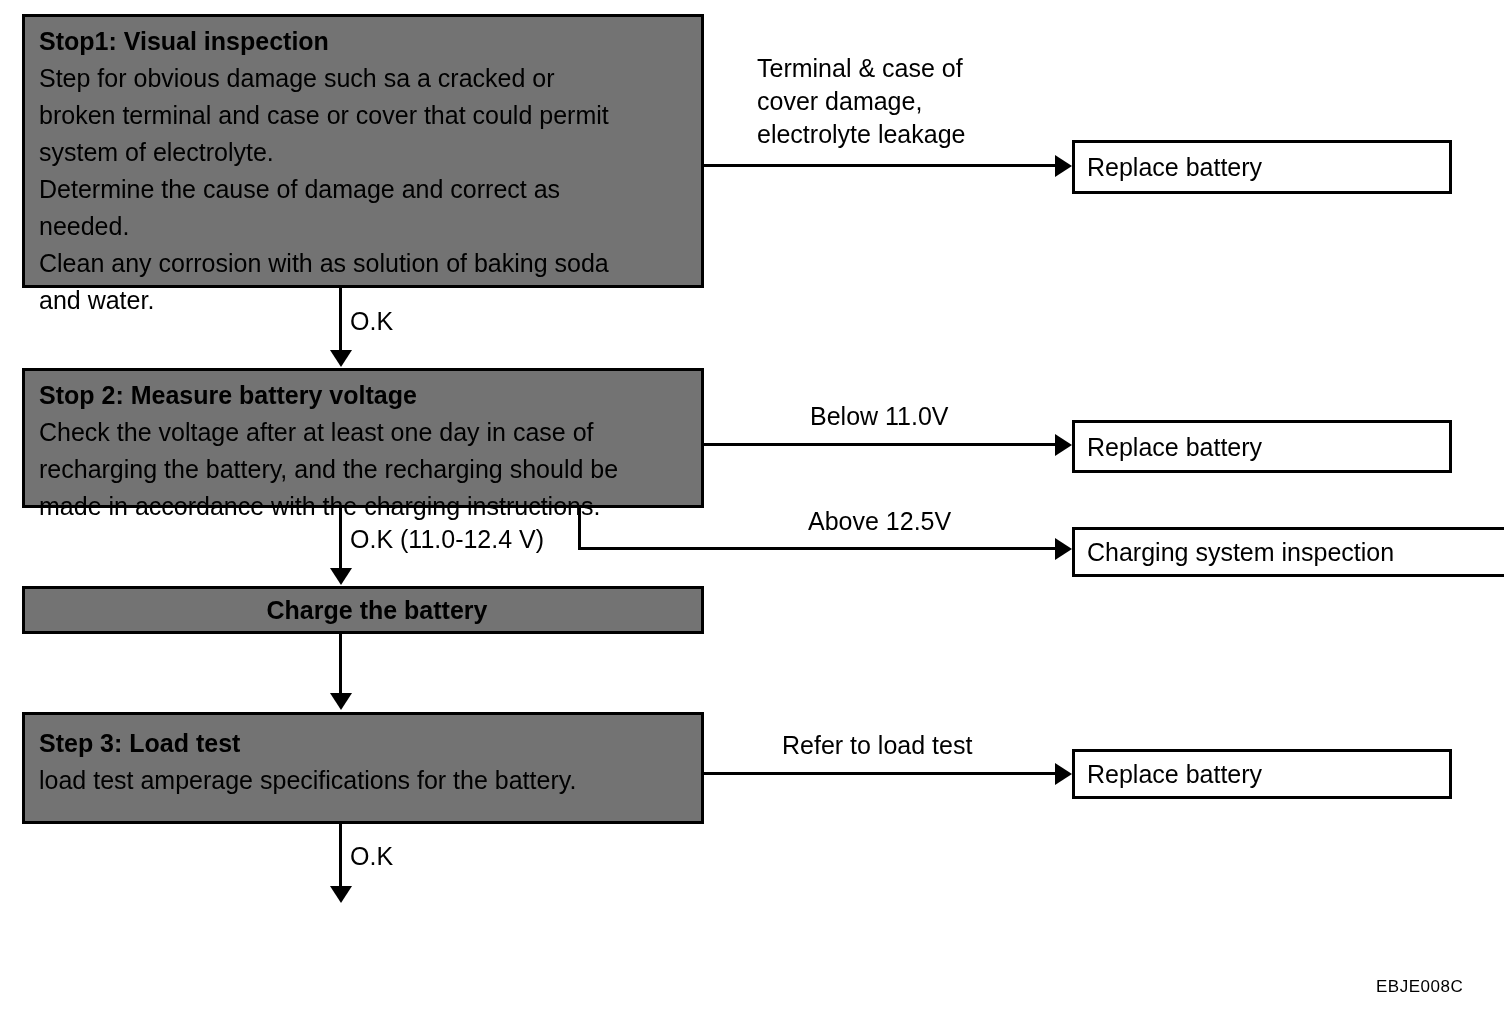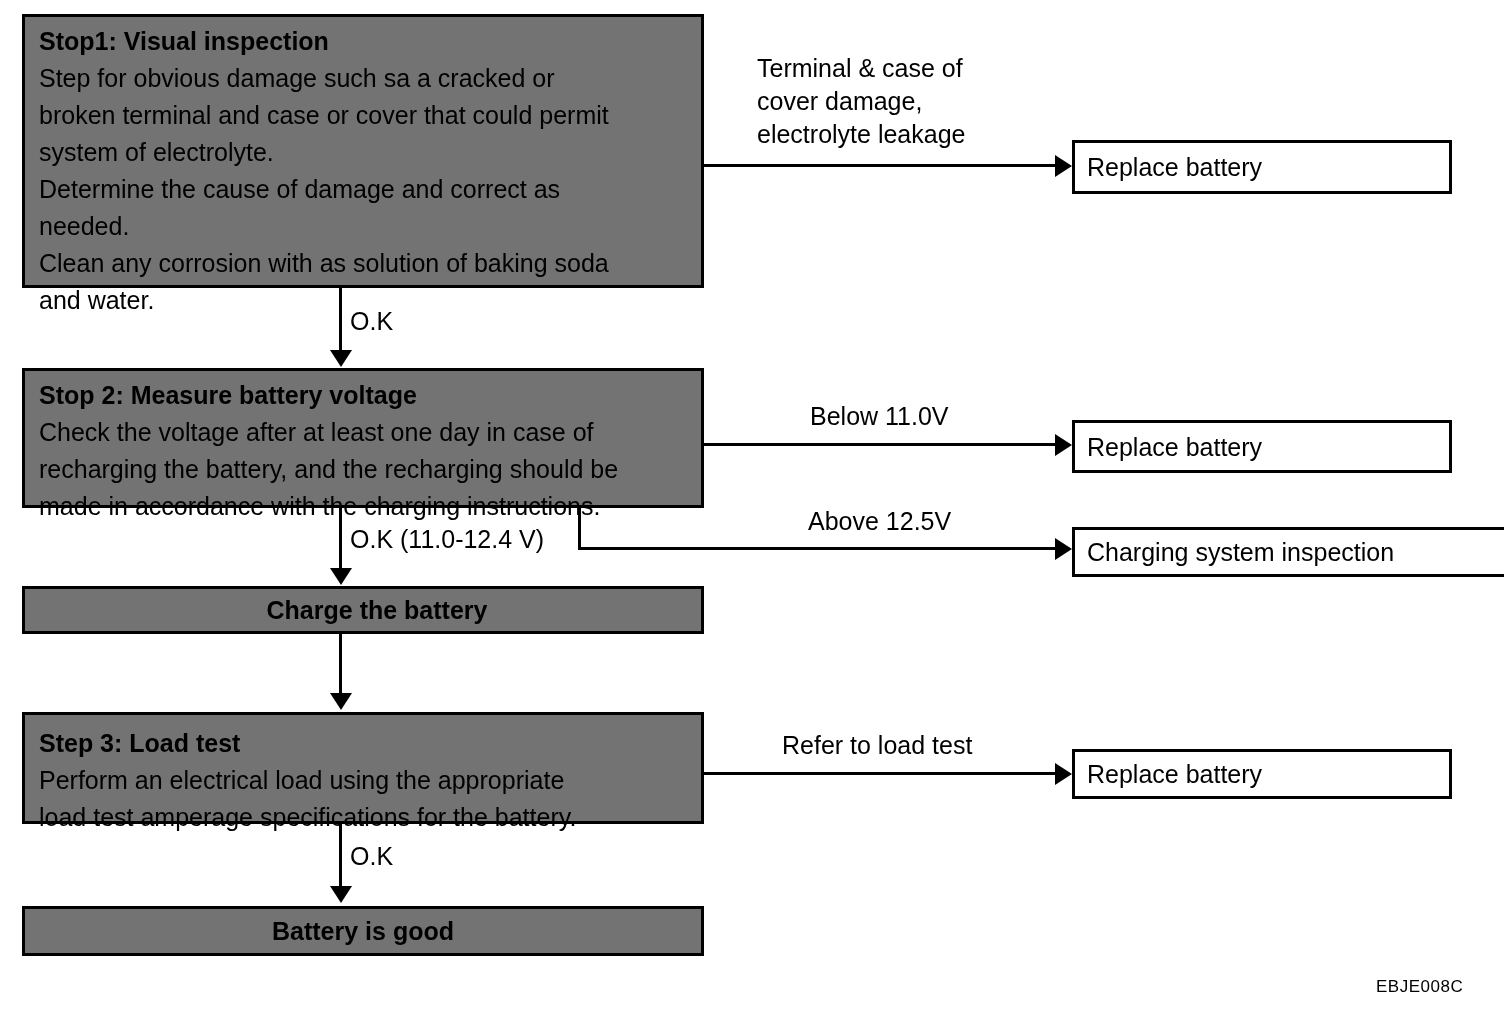--- a/index.html
+++ b/index.html
@@ -176,36 +176,32 @@
   <div class="box box-centered" style="left:22px; top:586px; width:682px; height:48px;padding-left:28px;">
     <div class="box-title">Charge the battery</div>
   </div>
 
   <div class="vline" style="left:339px; top:634px; height:62px;"></div>
   <div class="arrow-down" style="left:330px; top:693px;"></div>
 
   <div class="box" style="left:22px; top:712px; width:682px; height:112px;">
     <div class="box-inner" style="padding-top:10px;">
       <div class="box-title">Step 3: Load test</div>
-      <div class="box-line">Perform an electrical load using the appropriate</div>
       <div class="box-line">load test amperage specifications for the battery.</div>
     </div>
   </div>
 
   <div class="hline" style="left:704px; top:772px; width:352px;"></div>
   <div class="arrow-right" style="left:1055px; top:763px;"></div>
   <div class="edge-label" style="left:782px; top:729px;">Refer to load test</div>
 
   <div class="rbox" style="left:1072px; top:749px; width:380px; height:50px;">
     <span class="rbox-label">Replace battery</span>
   </div>
 
   <div class="vline" style="left:339px; top:824px; height:64px;"></div>
   <div class="arrow-down" style="left:330px; top:886px;"></div>
   <div class="edge-label" style="left:350px; top:840px;">O.K</div>
 
-  <div class="box box-centered" style="left:22px; top:906px; width:682px; height:50px;">
-    <div class="box-title">Battery is good</div>
-  </div>
 
   <div class="figure-code" style="left:1376px; top:977px;">EBJE008C</div>
 
 </div>
 
 </body></html>

